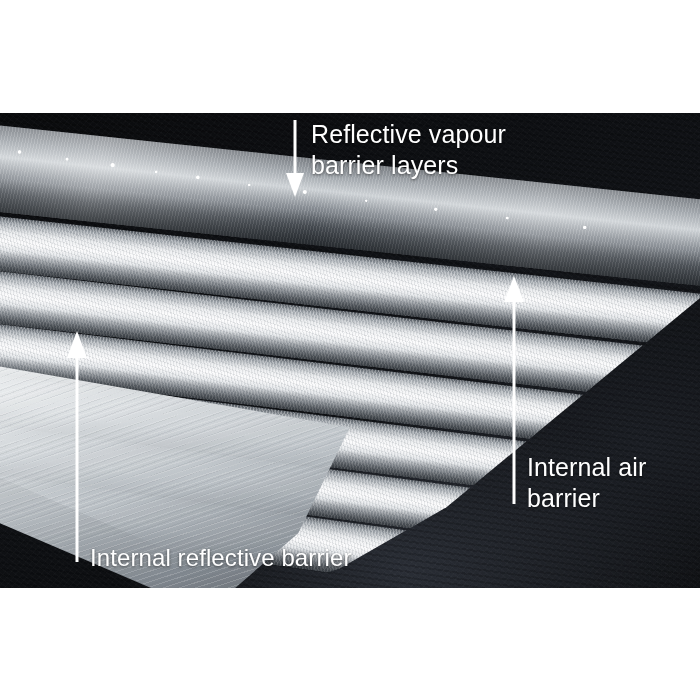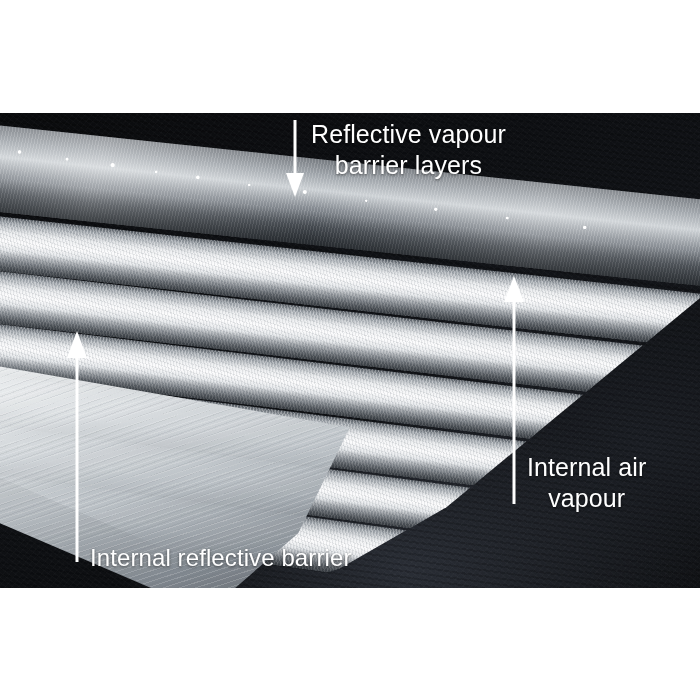--- a/index.html
+++ b/index.html
@@ -12,21 +12,20 @@
     height: 700px;
     overflow: hidden;
     font-family: "Liberation Sans", sans-serif;
   }
 
   #page {
     position: relative;
     width: 648px;
     height: 700px;
     background: #ffffff;
-    text-align: center;
   }
 
   
   #photo {
     position: absolute;
     left: 0;
     top: 113px;
     width: 700px;
     height: 475px;
     overflow: hidden;
@@ -237,21 +236,21 @@
     <polygon points="12,80 3,56 21,56" fill="#ffffff"></polygon>
   </svg>
   <div id="label-vapour" class="ann-label">Reflective vapour
 barrier layers</div>
 
   <svg id="arrow-air" class="arrow-svg" width="30" height="236" viewBox="0 0 30 236" aria-hidden="true">
     <line x1="14" y1="232" x2="14" y2="24" stroke="#ffffff" stroke-width="3"></line>
     <polygon points="14,4 4,30 24,30" fill="#ffffff"></polygon>
   </svg>
   <div id="label-air" class="ann-label">Internal air
-vapour</div>
+barrier</div>
 
   <svg id="arrow-left" class="arrow-svg" width="30" height="240" viewBox="0 0 30 240" aria-hidden="true">
     <line x1="15" y1="236" x2="15" y2="26" stroke="#ffffff" stroke-width="3"></line>
     <polygon points="15,5 5,32 25,32" fill="#ffffff"></polygon>
   </svg>
   <div id="label-internal" class="ann-label">Internal reflective barrier</div>
 
 </div>
 
 </body></html>

